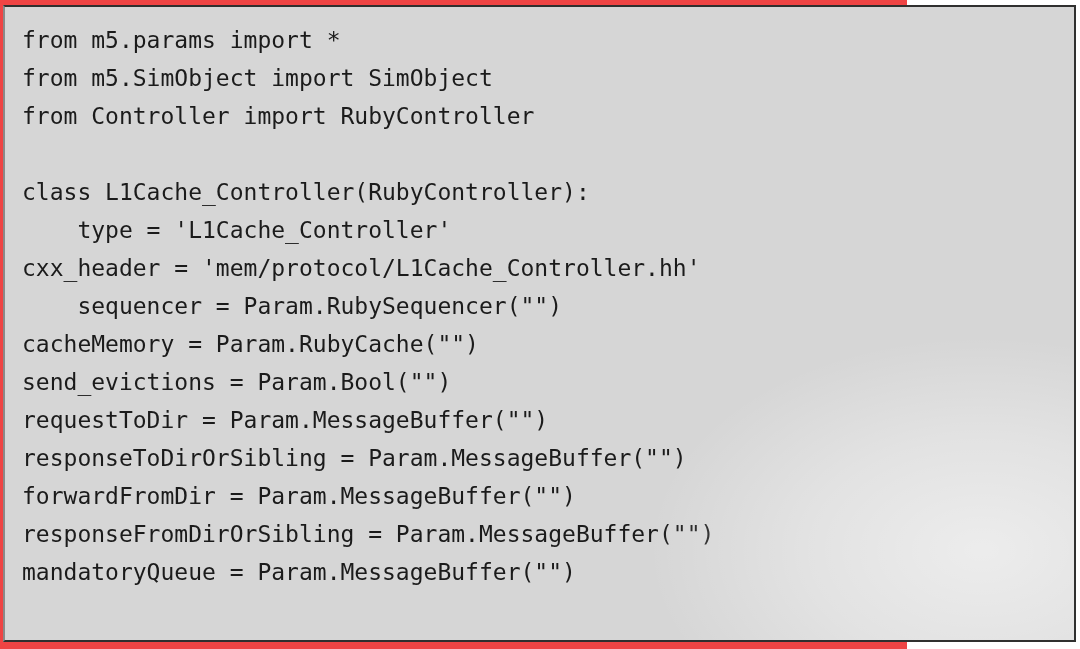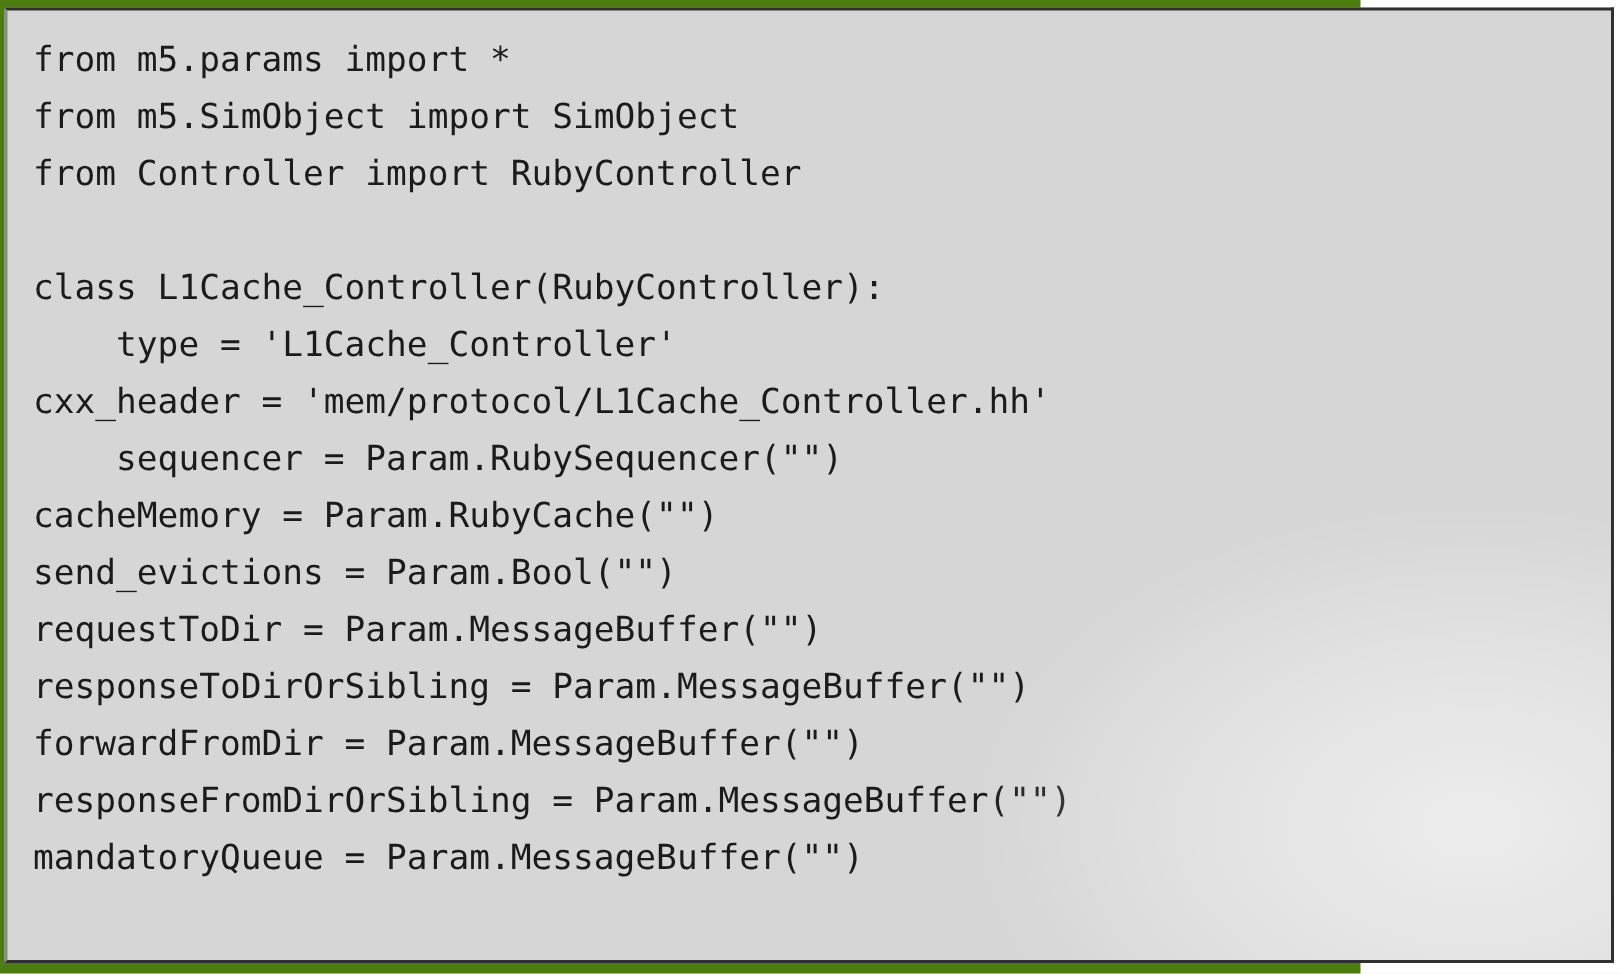--- a/index.html
+++ b/index.html
@@ -12,21 +12,21 @@
     height: 649px;
     overflow: hidden;
     font-family: "DejaVu Sans Mono", monospace;
   }
 
   
   #page {
     position: relative;
     width: 907px;
     height: 649px;
-    background: #4d7c0f;
+    background: #ef4444;
   }
 
   
   #code-block {
     position: absolute;
     left: 3px;
     top: 5px;
     width: 1073px;
     height: 637px;
     background: #d6d6d6;

